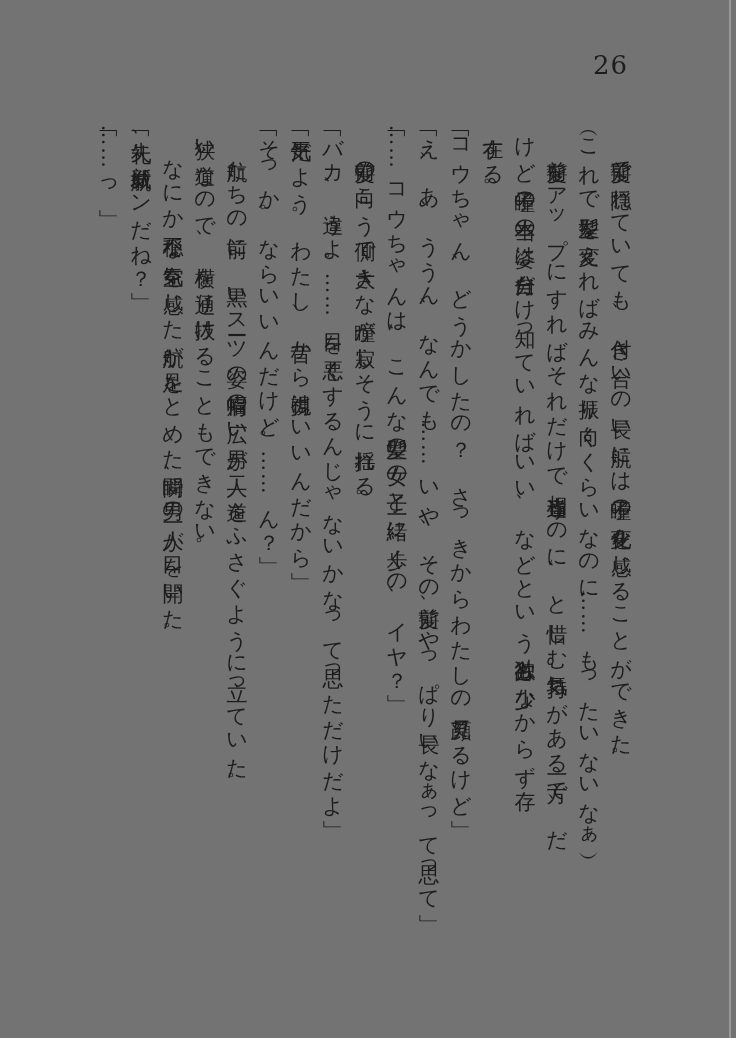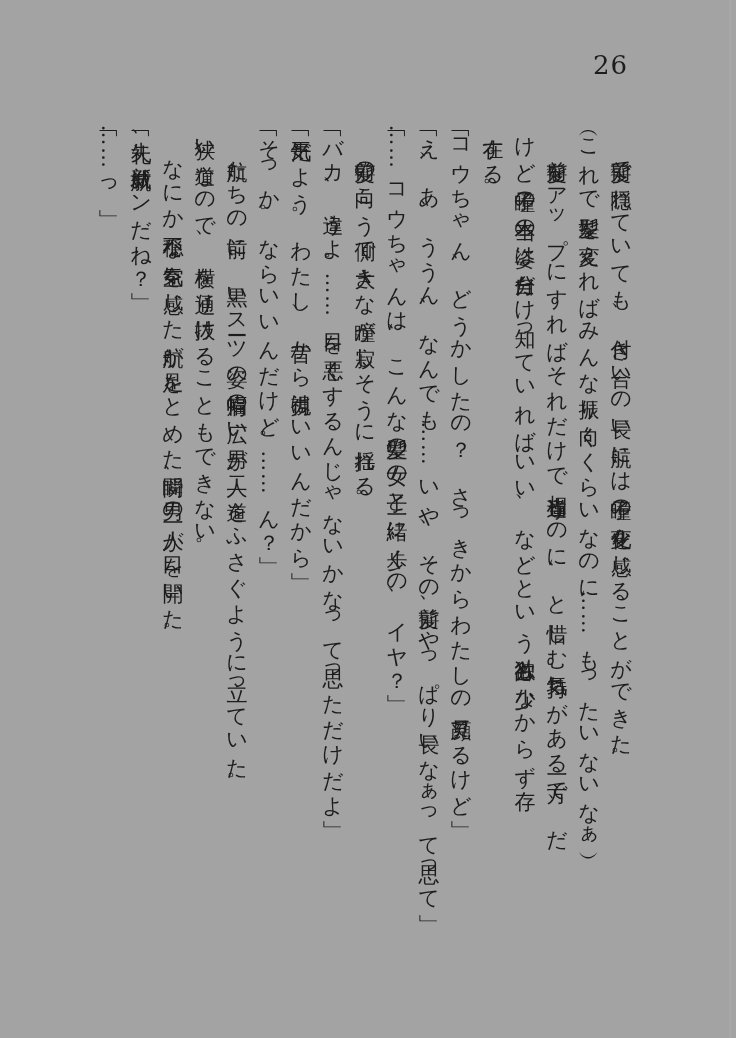--- a/index.html
+++ b/index.html
@@ -51,21 +51,21 @@
     margin: 0;
     padding: 0;
   }
   .text-block p.col.indent {
     text-indent: 1em;
   }
 </style>
 </head>
 <body>
 
-<div class="page" style="background: #a3a3a3;">
+<div class="page" style="background: #737373;">
   <div class="page-number">26</div>
   <div class="text-block" style="color: rgb(28, 28, 28);">
       <p class="col indent">前髪で隠れていても、付き合いの長い航には瞳子の変化を感じることができた。</p>
       <p class="col">（これで髪型を変えればみんな振り向くくらいなのに……もったいないなぁ）</p>
       <p class="col indent">前髪をアップにすればそれだけで相当違うのに、と惜しむ気持ちがある一方で、だ</p>
       <p class="col">けど瞳子の本当の姿は自分だけ知っていればいい、などという独占欲も少なからず存</p>
       <p class="col">在する。</p>
       <p class="col">「コウちゃん、どうかしたの？　さっきからわたしの顔見てるけど」</p>
       <p class="col">「え、あ、ううん、なんでも……いや、その前髪、やっぱり長いなぁって思って」</p>
       <p class="col">「……コウちゃんは、こんな髪型の女の子と一緒に歩くの、イヤ？」</p>

